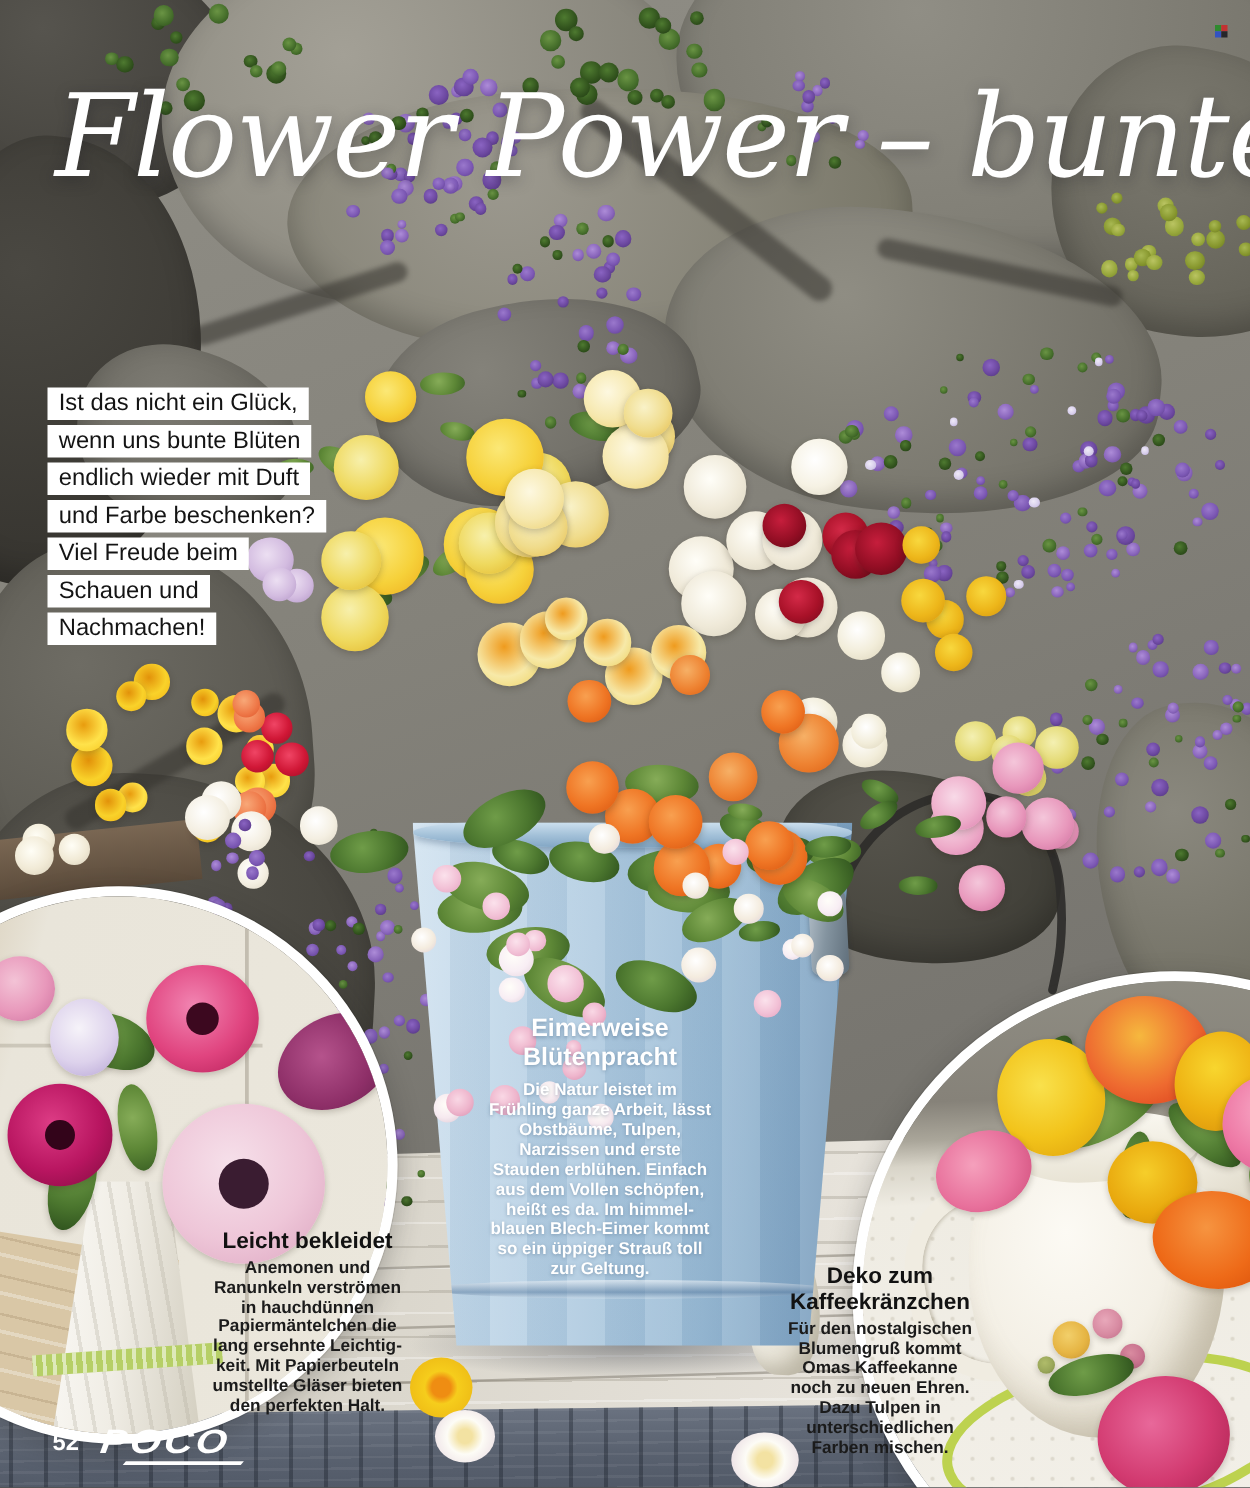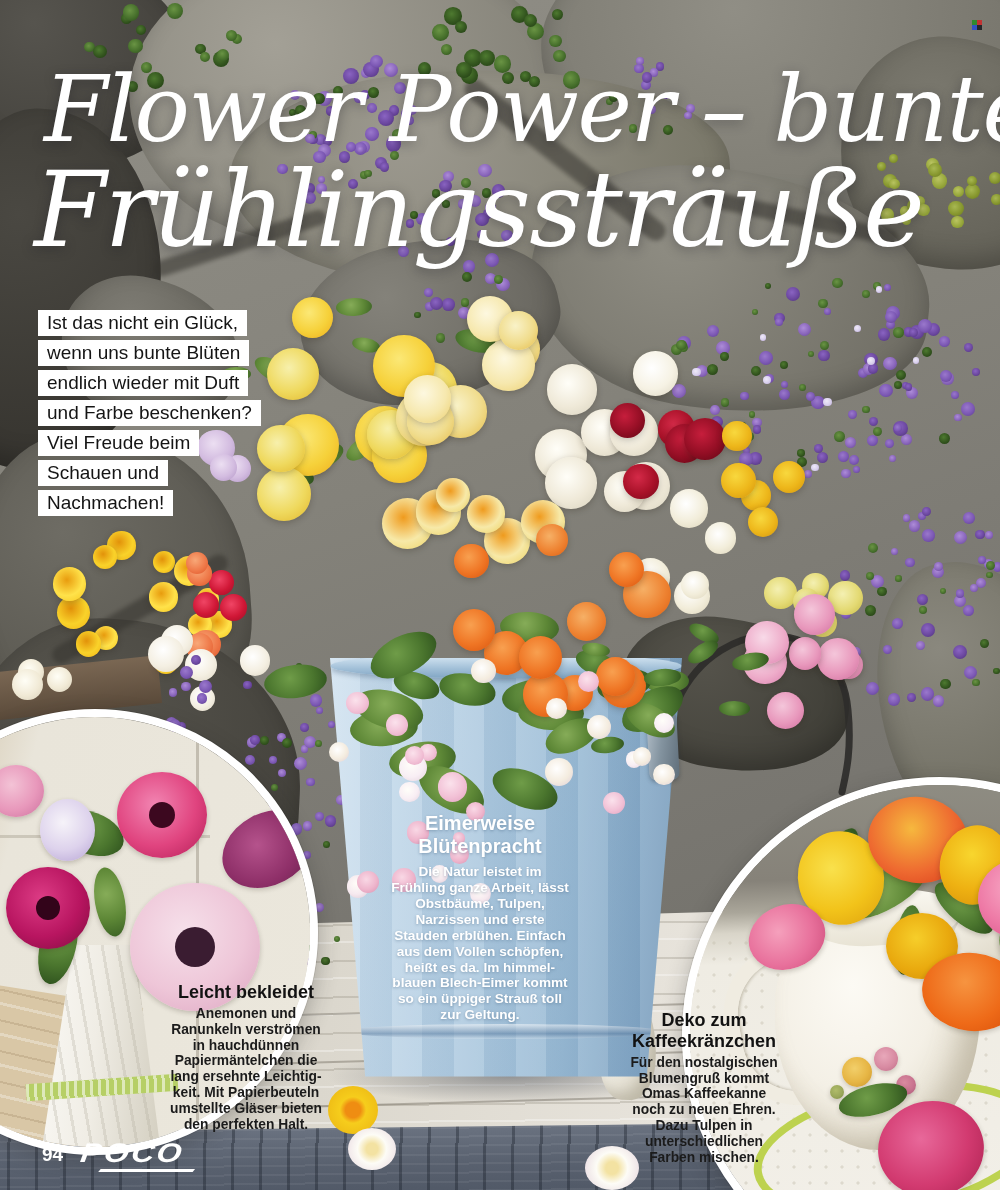--- a/index.html
+++ b/index.html
@@ -785,21 +785,20 @@
         <div class="blob" style="left: 320px; top: 118px; width: 80px; height: 66px; background: radial-gradient(circle at 42% 38%, rgb(234, 122, 164) 0%, rgb(216, 79, 130) 55%, rgb(185, 47, 98) 100%); transform: rotate(28deg); box-shadow: rgba(40, 30, 20, 0.22) 0px 2px 5px;"></div>
         <div class="blob" style="left: 196px; top: 128px; width: 72px; height: 66px; background: radial-gradient(circle at 42% 38%, rgb(246, 206, 42) 0%, rgb(233, 169, 14) 55%, rgb(205, 136, 6) 100%); box-shadow: rgba(40, 30, 20, 0.22) 0px 2px 5px;"></div>
         <div class="blob" style="left: 232px; top: 168px; width: 100px; height: 78px; background: radial-gradient(circle at 42% 38%, rgb(246, 148, 64) 0%, rgb(238, 106, 24) 55%, rgb(213, 75, 6) 100%); transform: rotate(6deg); box-shadow: rgba(40, 30, 20, 0.22) 0px 2px 5px;"></div>
         <div class="blob" style="left: 58px; top: 120px; width: 78px; height: 64px; background: radial-gradient(circle at 42% 38%, rgb(245, 160, 188) 0%, rgb(232, 113, 156) 55%, rgb(204, 74, 120) 100%); transform: rotate(-20deg); box-shadow: rgba(40, 30, 20, 0.22) 0px 2px 5px;"></div>
         <div class="blob" style="left: 148px; top: 300px; width: 70px; height: 30px; background: radial-gradient(circle at 42% 38%, rgb(111, 156, 72) 0%, rgb(75, 118, 46) 55%, rgb(44, 79, 28) 100%); transform: rotate(-14deg); box-shadow: rgba(40, 30, 20, 0.22) 0px 2px 5px;"></div>
         <div class="blob" style="left: 188px; top: 316px; width: 106px; height: 96px; background: radial-gradient(circle at 42% 38%, rgb(232, 104, 154) 0%, rgb(210, 58, 112) 55%, rgb(168, 32, 78) 100%); transform: rotate(-8deg); box-shadow: rgba(40, 30, 20, 0.22) 0px 2px 5px;"></div>
       </div>
   </div>
 
   <div id="h1" class="txt headline">Flower Power – bunte</div>
-  <div id="h2" class="txt headline">Frühlingssträuße</div>
 
   <div id="bcap" class="txt">
     <div class="t">
 
     <div>Eimerweise</div>
         <div>Blütenpracht</div>
       </div>
     <div class="b">
 
     <div>Die Natur leistet im</div>
@@ -852,21 +851,21 @@
         <div>Ranunkeln verströmen</div>
         <div>in hauchdünnen</div>
         <div>Papiermäntelchen die</div>
         <div>lang ersehnte Leichtig-</div>
         <div>keit. Mit Papierbeuteln</div>
         <div>umstellte Gläser bieten</div>
         <div>den perfekten Halt.</div>
       </div>
   </div>
 
-  <div id="pageno" class="txt">94</div>
+  <div id="pageno" class="txt">52</div>
   <div id="brand" class="txt">
     <span class="bt">POCO</span>
     <span class="bl"></span>
   </div>
   <div id="regmark" class="txt">
     <i style="background:#2f8a2f"></i>
       <i style="background:#c23232"></i>
       <i style="background:#3252c2"></i>
       <i style="background:#26262a"></i>
   </div>

